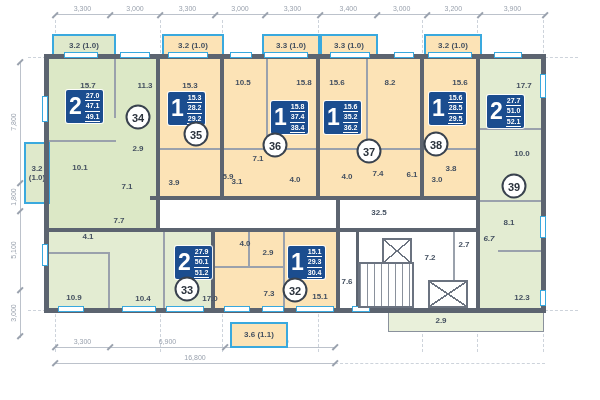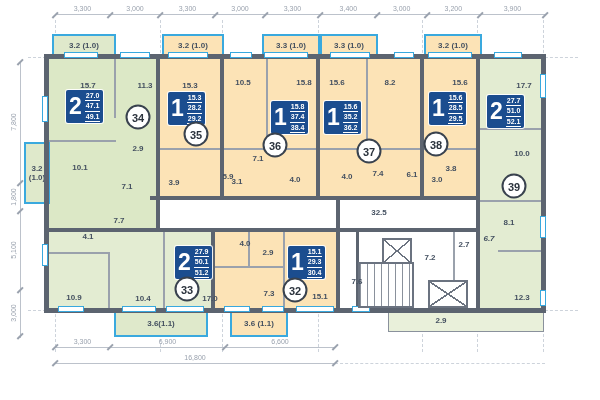--- a/index.html
+++ b/index.html
@@ -120,22 +120,21 @@
     <div class="win" style="left: 540px; top: 290px; width: 6px; height: 16px;"></div>
     <div class="stairs" style="left: 358px; top: 262px; width: 56px; height: 46px;"></div>
     <div class="xbox" style="left: 382px; top: 238px; width: 30px; height: 26px;"></div>
     <div class="xbox" style="left: 428px; top: 280px; width: 40px; height: 28px;"></div>
     <div class="balcony g" style="left: 52px; top: 34px; width: 64px; height: 24px;">3.2 (1.0)</div>
     <div class="balcony o" style="left: 162px; top: 34px; width: 62px; height: 24px;">3.2 (1.0)</div>
     <div class="balcony o" style="left: 262px; top: 34px; width: 58px; height: 24px;">3.3 (1.0)</div>
     <div class="balcony o" style="left: 320px; top: 34px; width: 58px; height: 24px;">3.3 (1.0)</div>
     <div class="balcony o" style="left: 424px; top: 34px; width: 58px; height: 24px;">3.2 (1.0)</div>
     <div class="balcony g" style="left: 24px; top: 142px; width: 26px; height: 62px;">3.2 (1.0)</div>
-    <div class="balcony g" style="left: 114px; top: 311px; width: 94px; height: 26px;">3.6(1.1)</div>
-    <div class="balcony o" style="left: 230px; top: 311px; width: 58px; height: 26px; text-align: center;">3.6 (1.1)</div>
+    <div class="balcony o" style="left: 230px; top: 322px; width: 58px; height: 26px; text-align: center;">3.6 (1.1)</div>
     <div class="rlabel" style="left: 88px; top: 85px;">15.7</div>
     <div class="rlabel" style="left: 145px; top: 85px;">11.3</div>
     <div class="rlabel" style="left: 80px; top: 167px;">10.1</div>
     <div class="rlabel" style="left: 138px; top: 148px;">2.9</div>
     <div class="rlabel" style="left: 127px; top: 186px;">7.1</div>
     <div class="rlabel" style="left: 190px; top: 85px;">15.3</div>
     <div class="rlabel" style="left: 174px; top: 182px;">3.9</div>
     <div class="rlabel" style="left: 205px; top: 181px; margin-left: 32px;">3.1</div>
     <div class="rlabel" style="left: 228px; top: 176px;">5.9</div>
     <div class="rlabel" style="left: 243px; top: 82px;">10.5</div>
@@ -158,21 +157,21 @@
     <div class="rlabel" style="left: 88px; top: 236px;">4.1</div>
     <div class="rlabel" style="left: 119px; top: 220px;">7.7</div>
     <div class="rlabel" style="left: 74px; top: 297px;">10.9</div>
     <div class="rlabel" style="left: 143px; top: 298px; text-align: center;">10.4</div>
     <div class="rlabel" style="left: 210px; top: 298px;">17.0</div>
     <div class="rlabel" style="left: 245px; top: 243px;">4.0</div>
     <div class="rlabel" style="left: 268px; top: 252px;">2.9</div>
     <div class="rlabel" style="left: 269px; top: 293px;">7.3</div>
     <div class="rlabel" style="left: 320px; top: 296px;">15.1</div>
     <div class="rlabel" style="left: 379px; top: 212px;">32.5</div>
-    <div class="rlabel" style="left: 347px; top: 281px; margin-left: 10px;">7.6</div>
+    <div class="rlabel" style="left: 347px; top: 281px;">7.6</div>
     <div class="rlabel" style="left: 430px; top: 257px;">7.2</div>
     <div class="rlabel" style="left: 464px; top: 244px;">2.7</div>
     <div class="rlabel" style="left: 441px; top: 320px;">2.9</div>
     <div class="ablock" style="left: 66px; top: 90px;">
       <div class="abig">2</div>
       <div class="acol">
         <div class="aval">27.0</div>
         <div class="aval">47.1</div>
         <div class="aval">49.1</div>
       </div>

